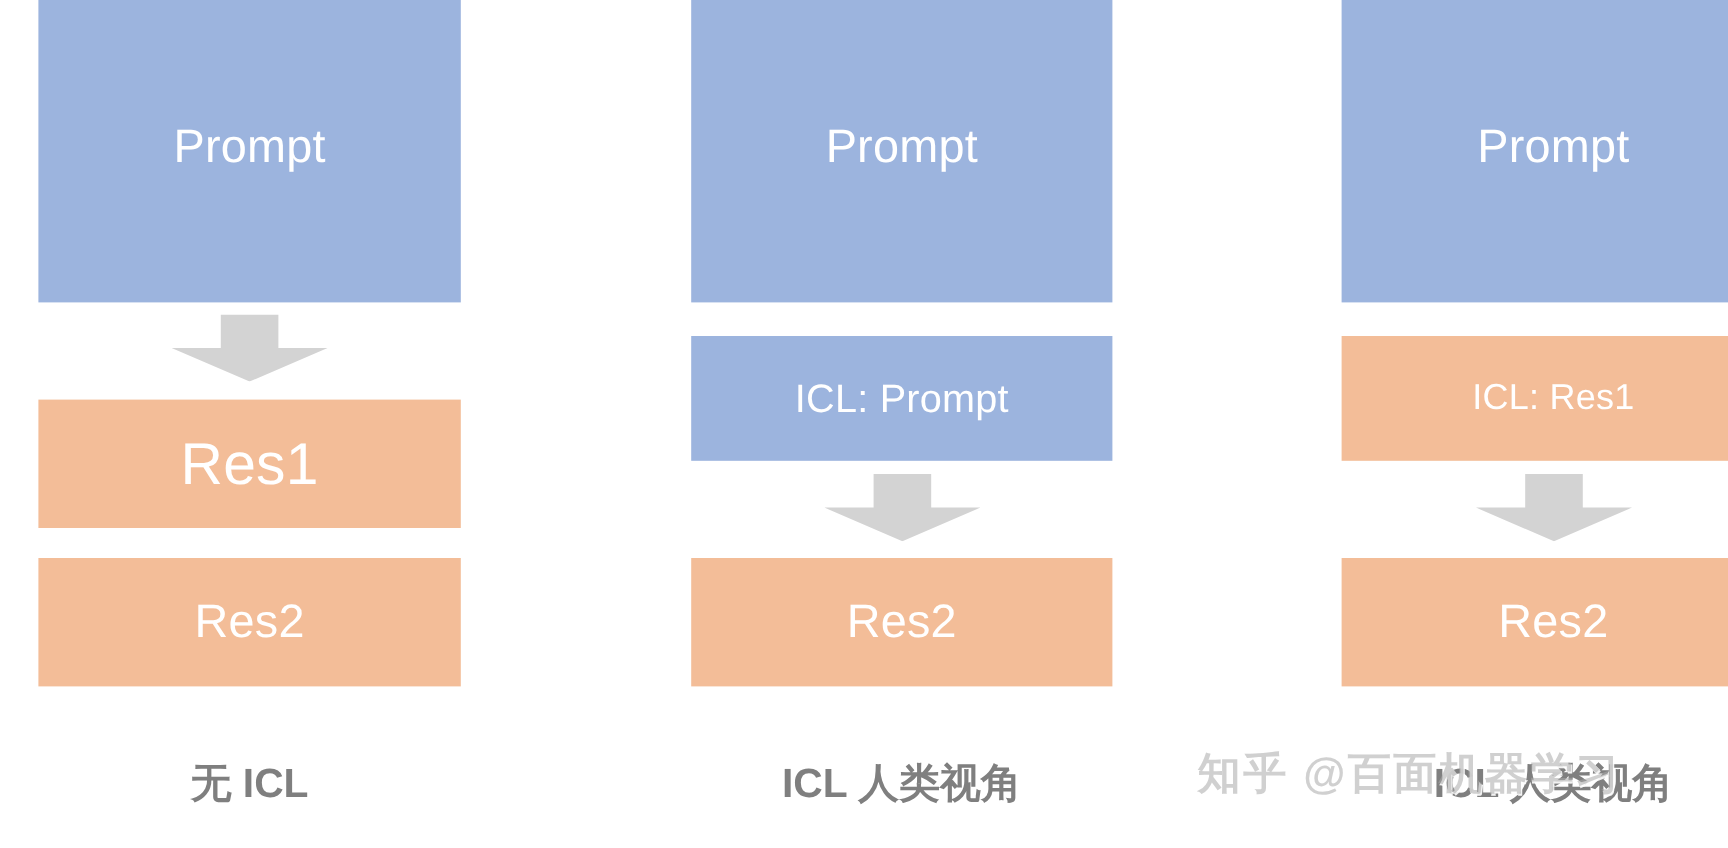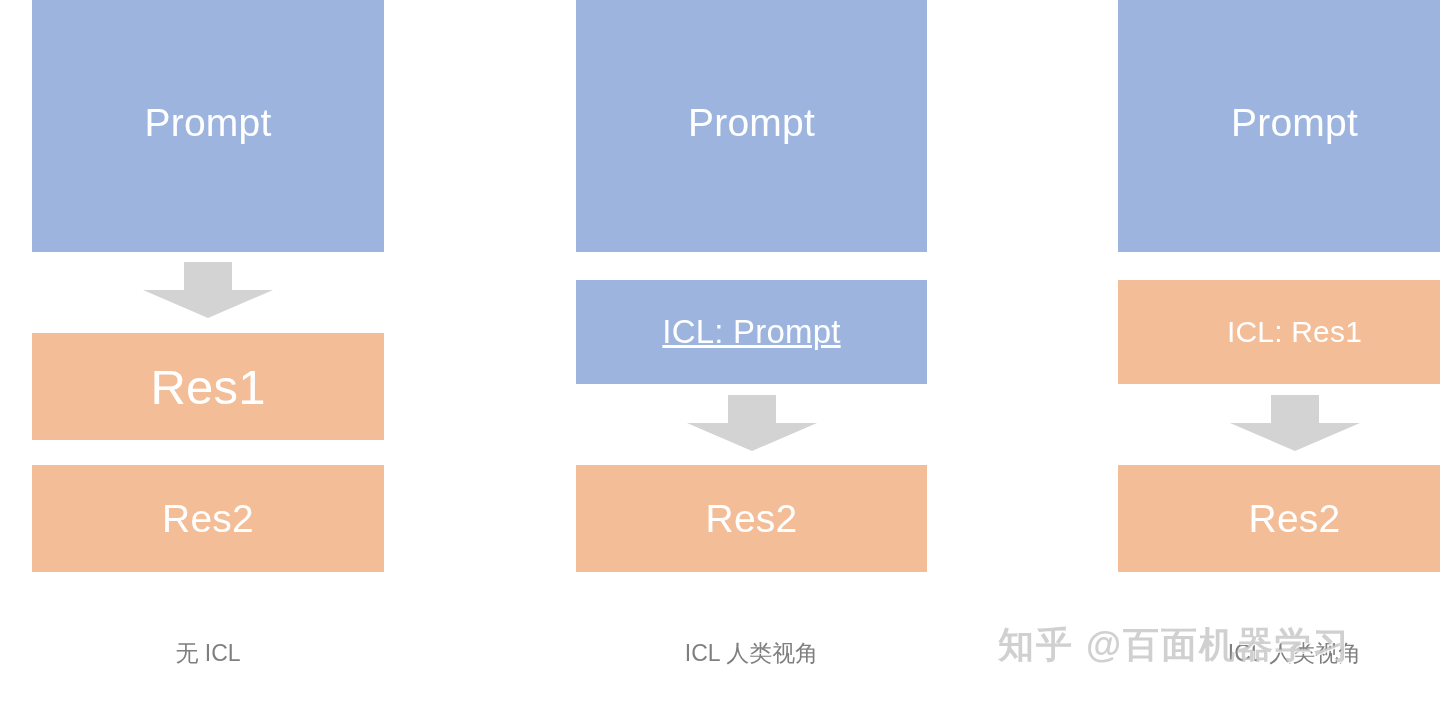--- a/index.html
+++ b/index.html
@@ -51,21 +51,21 @@
   .box-blue   { background: #9cb4de; }
   .box-orange { background: #f3bd98; }
 
   
   .c1-prompt { top: -6px;  height: 258px; font-size: 39px; }
   .c1-res1   { top: 333px; height: 107px; font-size: 49px; }
   .c1-res2   { top: 465px; height: 107px; font-size: 39px; }
 
   
   .c2-prompt    { top: -6px;  height: 258px; font-size: 39px; }
-  .c2-iclprompt { top: 280px; height: 104px; font-size: 33px; text-decoration: underline; }
+  .c2-iclprompt { top: 280px; height: 104px; font-size: 33px; }
   .c2-res2      { top: 465px; height: 107px; font-size: 39px; }
 
   
   .c3-prompt  { top: -6px;  height: 258px; font-size: 39px; }
   .c3-iclres1 { top: 280px; height: 104px; font-size: 30px; }
   .c3-res2    { top: 465px; height: 107px; font-size: 39px; }
 
   
   .arrow {
     position: absolute;
@@ -80,22 +80,22 @@
 
   
   .caption {
     position: absolute;
     top: 622px;
     height: 62px;
     display: flex;
     align-items: center;
     justify-content: center;
     color: #7f7f7f;
-    font-size: 23px;
-    font-weight: 400;
+    font-size: 34px;
+    font-weight: 700;
     white-space: nowrap;
   }
   .cap-1 { left: 0px;    width: 352px; }
   .cap-2 { left: 544px;  width: 351px; }
   .cap-3 { left: 1086px; width: 353px; }
 
   
   .watermark {
     position: absolute;
     left: 966px;

